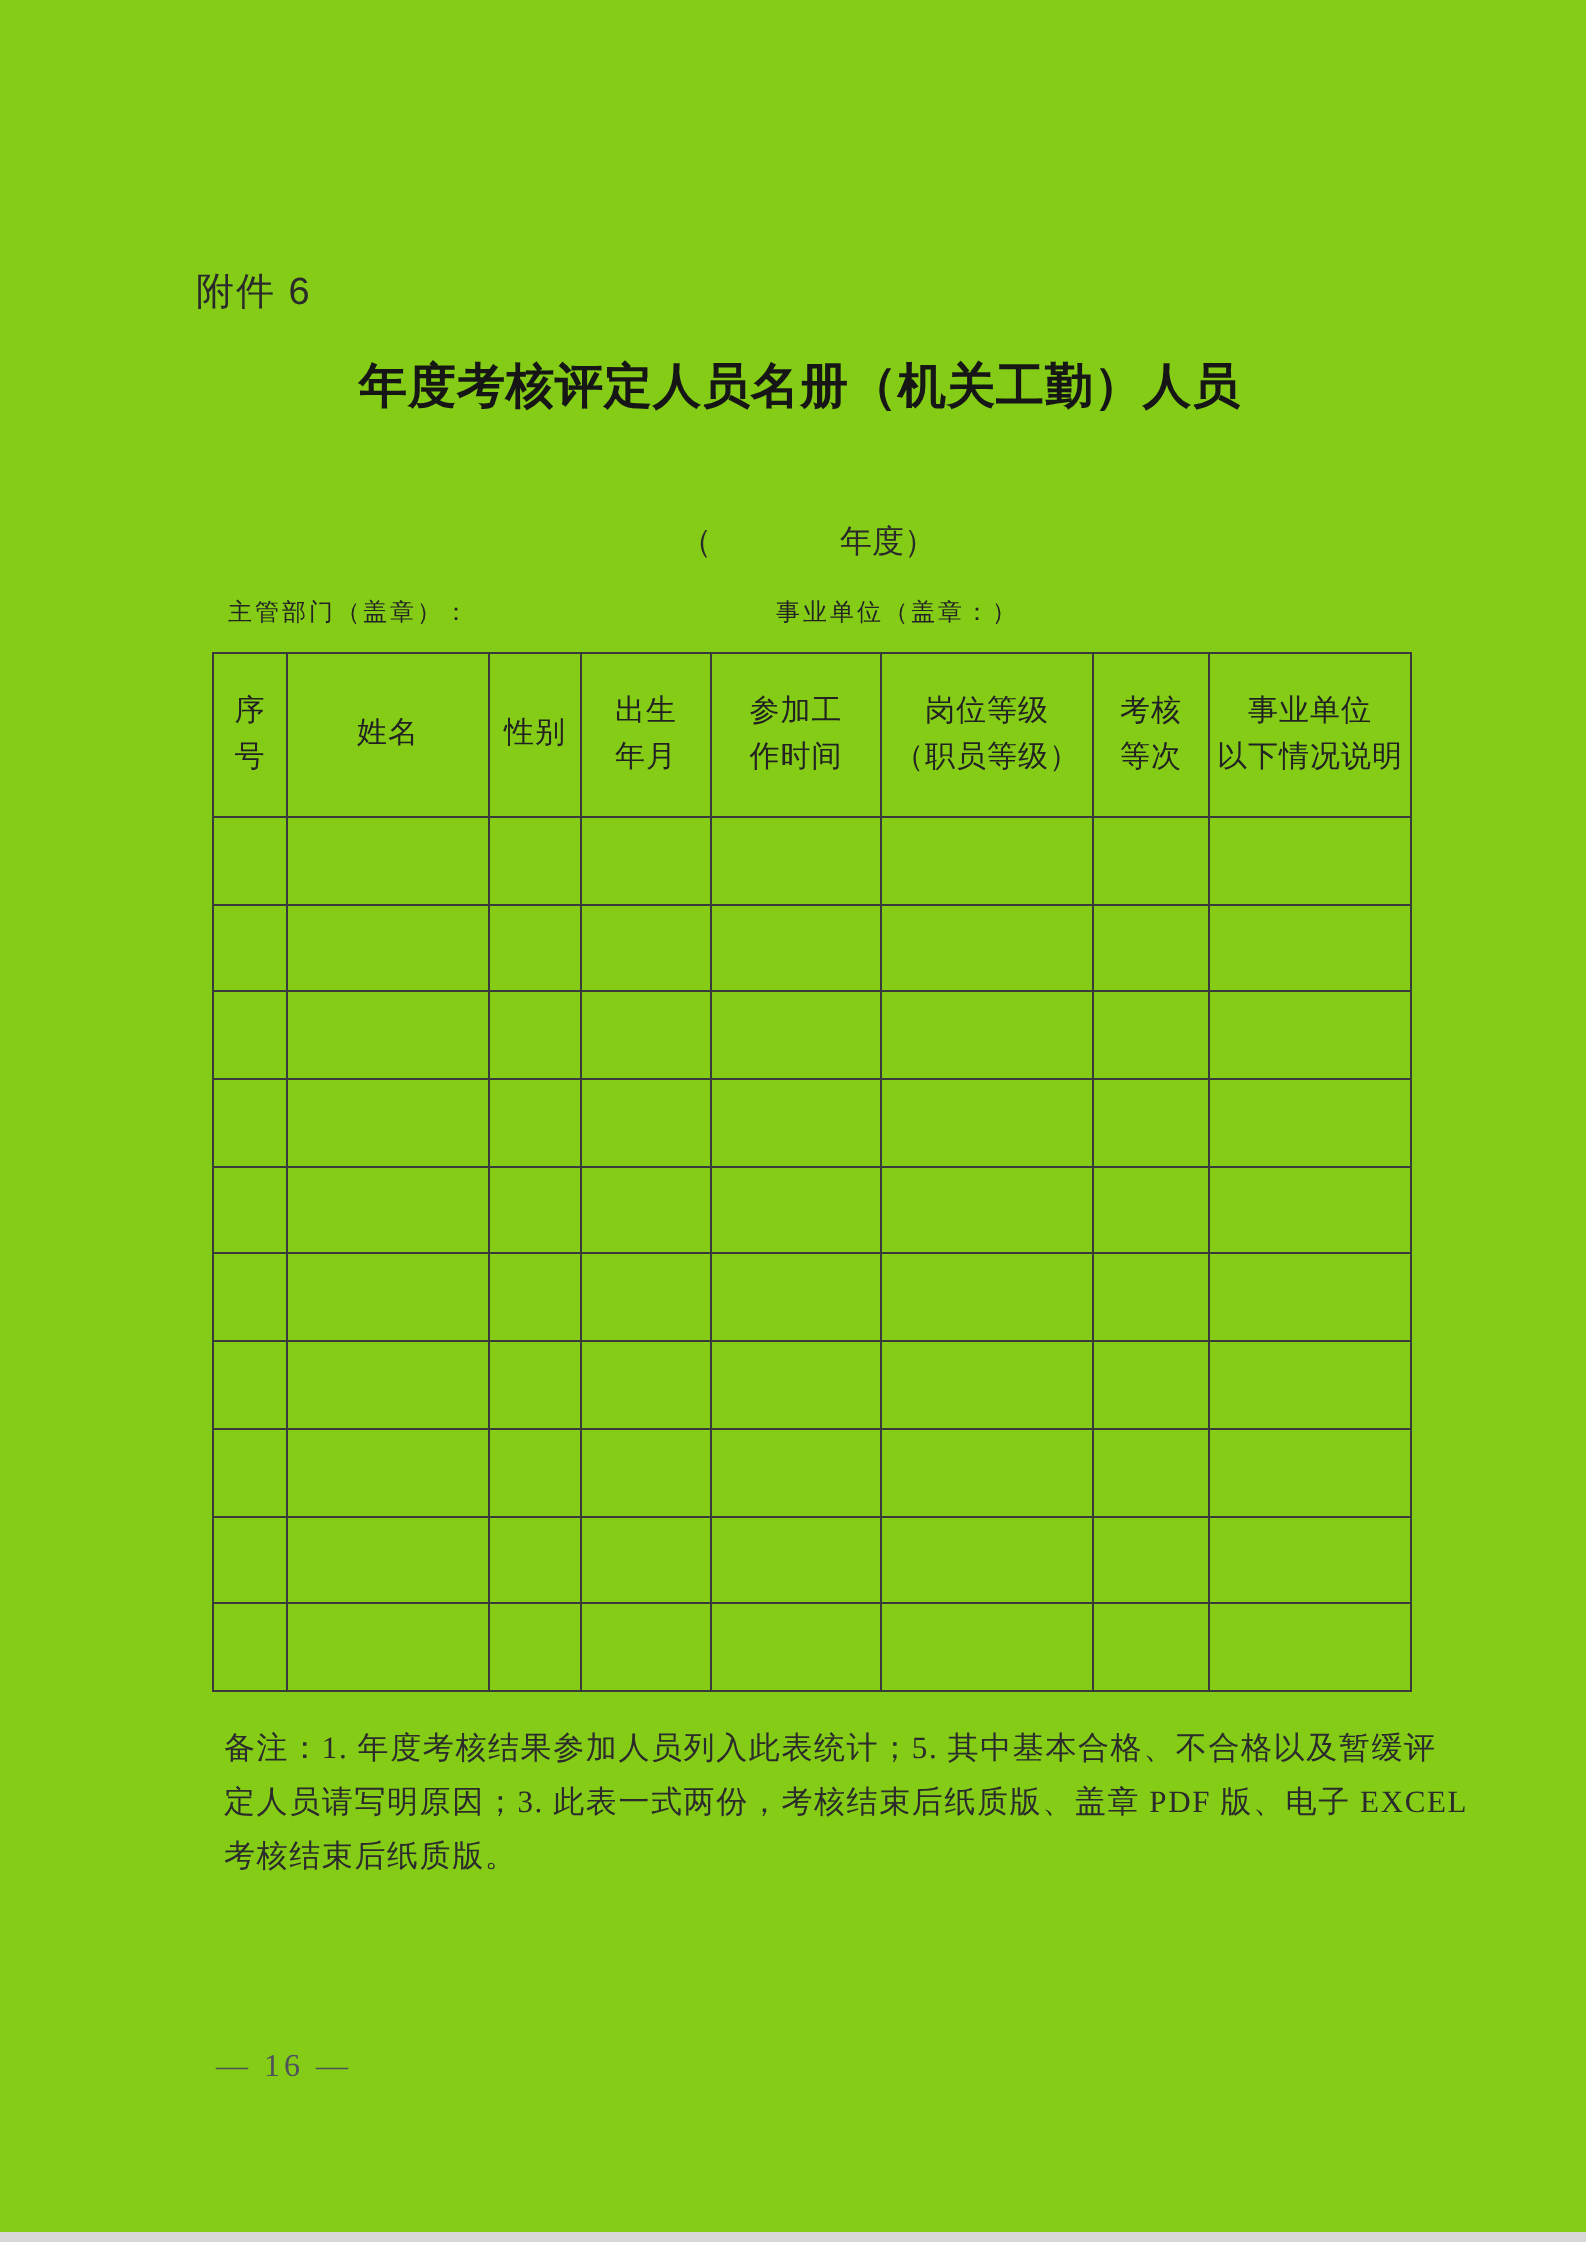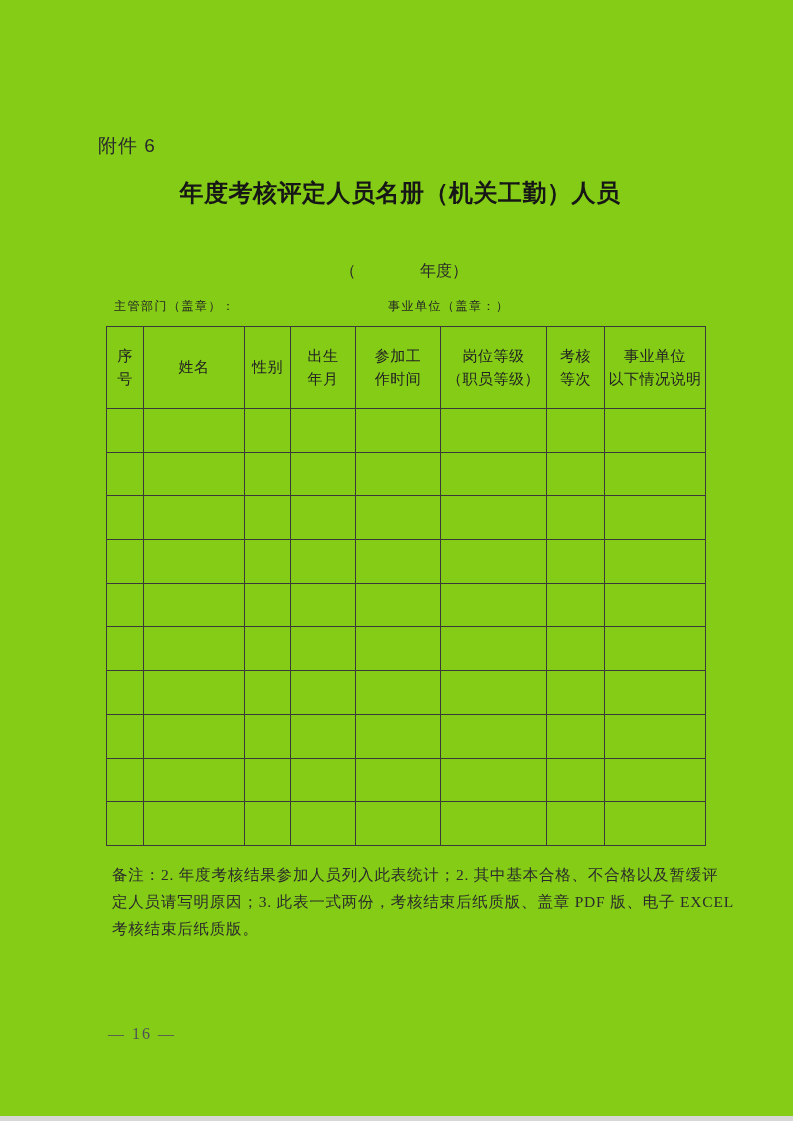--- a/index.html
+++ b/index.html
@@ -274,21 +274,21 @@
           <td></td>
           <td></td>
           <td></td>
           <td></td>
           <td></td>
         </tr>
       </tbody>
   </table>
 
   <div class="notes">
-    <div class="note-line">备注：2. 年度考核结果参加人员列入此表统计；2. 其中基本合格、不合格以及暂缓评</div>
+    <div class="note-line">备注：1. 年度考核结果参加人员列入此表统计；5. 其中基本合格、不合格以及暂缓评</div>
     <div class="note-line">定人员请写明原因；3. 此表一式两份，考核结束后纸质版、盖章 PDF 版、电子 EXCEL</div>
     <div class="note-line">考核结束后纸质版。</div>
   </div>
 
   <div class="page-number">— 16 —</div>
 
   <div class="scan-edge-bottom"></div>
 
 </div>
 

